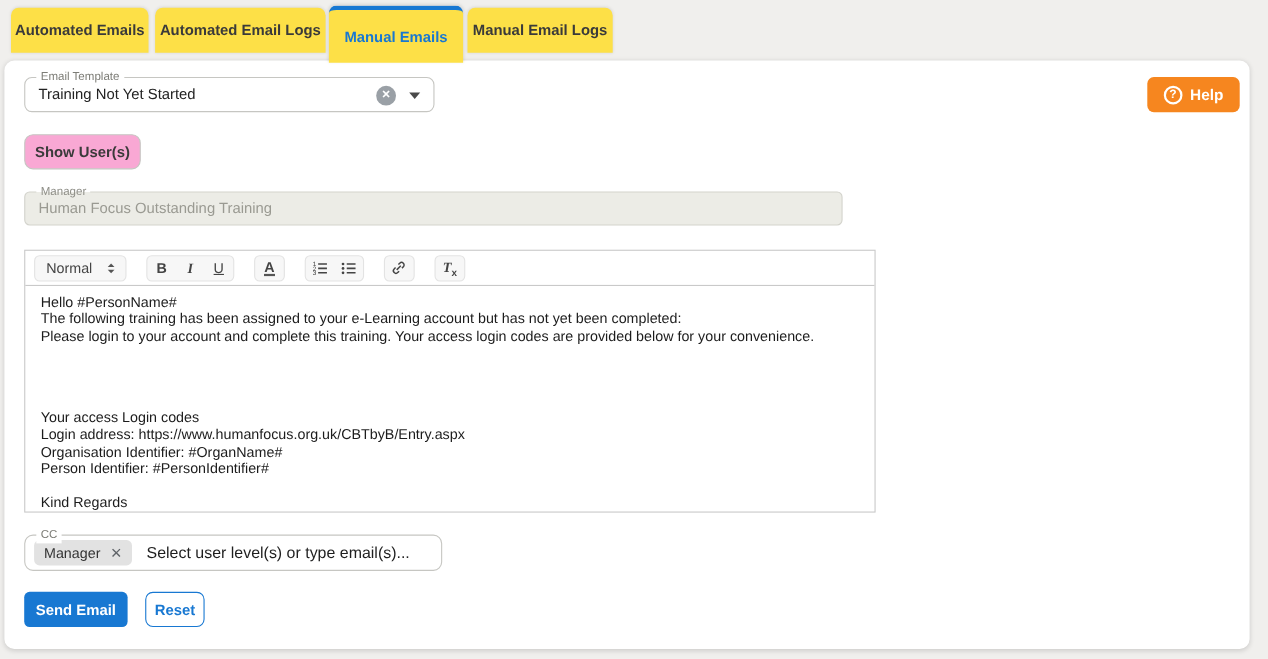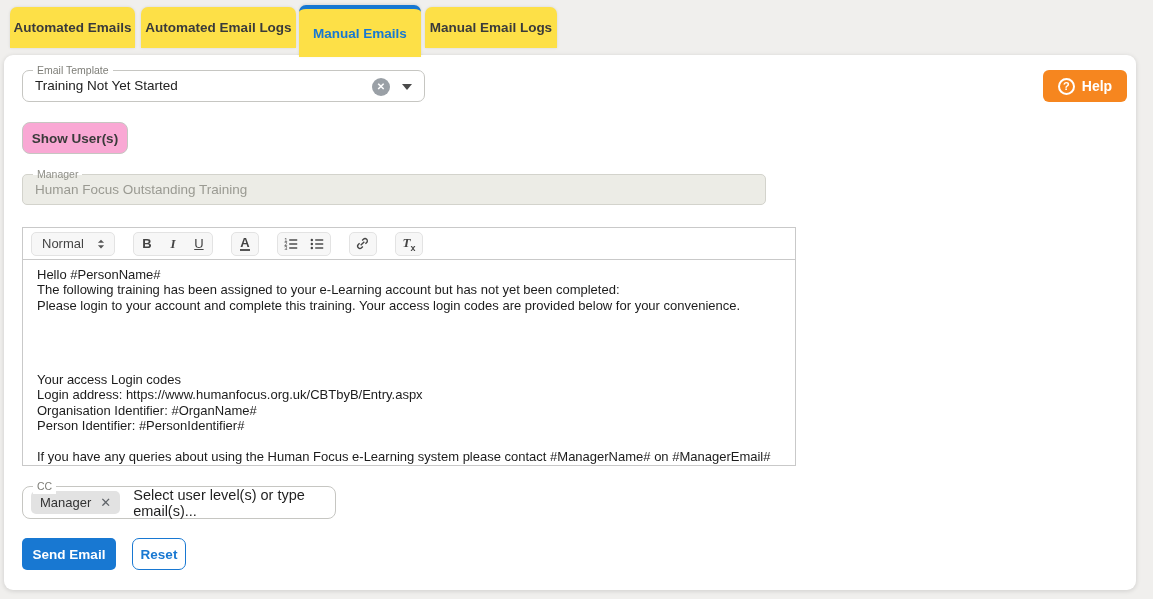--- a/index.html
+++ b/index.html
@@ -43,21 +43,21 @@
     position:absolute; border:1px solid #c6c6c2; border-radius:7px;
     background:#fff;
   }
   .float-label {
     position:absolute; top:-8px; left:10px;
     font-size:10.5px; color:#7d7d77; background:#fff;
     padding:0 4px; line-height:15px; white-space:nowrap;
   }
 
   
-  .template-select { left:18px; top:15px; width:403px; height:32px; cursor:pointer;padding-left:43px; }
+  .template-select { left:18px; top:15px; width:373px; height:32px; cursor:pointer;padding-left:43px; }
   .template-select .value {
     position:absolute; left:12px; top:0; line-height:30px;
     font-size:13.5px; color:#222;
   }
   .clear-circle {
     position:absolute; right:34px; top:7px; width:18px; height:18px;
     border-radius:50%; background:#9aa0a6; color:#fff;
     font-size:10px; font-weight:bold; text-align:center; line-height:18px;
     cursor:pointer;
   }
@@ -128,21 +128,21 @@
   .glyph-tx sub { font-style:normal; font-family:"Liberation Sans", sans-serif; font-size:9px; }
 
   .editor-content {
     padding:7px 14px 0 14px; font-size:13px; line-height:15.3px; color:#1c1c1c;
     cursor:text; height:205px; overflow:hidden;
   }
   .line { min-height:15.3px; white-space:pre-wrap; }
   .line-bold { font-weight:normal;margin-top:44px; }
 
   
-  .cc-field { left:18px; top:431px; width:314px; height:33px; border-radius:8px; cursor:text; }
+  .cc-field { left:18px; top:431px; width:380px; height:33px; border-radius:8px; cursor:text; }
   .cc-inner { display:flex; align-items:center; height:100%; padding-left:8px; }
   .chip {
     background:#e2e2e2; border-radius:5px; height:23px;
     display:flex; align-items:center; padding:0 9px; gap:9px;
     font-size:13px; color:#333;
   }
   .chip-x { color:#5f6368; font-size:13px; cursor:pointer; line-height:23px; }
   .cc-placeholder { margin-left:13px; font-size:14.5px; color:#1f1f1f; }
 
   
@@ -256,21 +256,20 @@
     <div class="editor-content">
       <div class="line">Hello #PersonName#</div>
       <div class="line">The following training has been assigned to your e-Learning account but has not yet been completed:</div>
       <div class="line">Please login to your account and complete this training. Your access login codes are provided below for your convenience.</div>
       <div class="line"></div>
       <div class="line line-bold">Your access Login codes</div>
       <div class="line">Login address: https://www.humanfocus.org.uk/CBTbyB/Entry.aspx</div>
       <div class="line">Organisation Identifier: #OrganName#</div>
       <div class="line">Person Identifier: #PersonIdentifier#</div>
       <div class="line"></div>
-      <div class="line">If you have any queries about using the Human Focus e-Learning system please contact #ManagerName# on #ManagerEmail#</div>
       <div class="line">Kind Regards</div>
       <div class="line">Human Focus</div>
     </div>
   </div>
 
   <div class="outlined cc-field">
     <span class="float-label">CC</span>
     <div class="cc-inner">
       <span class="chip">
         <span>Manager</span>

